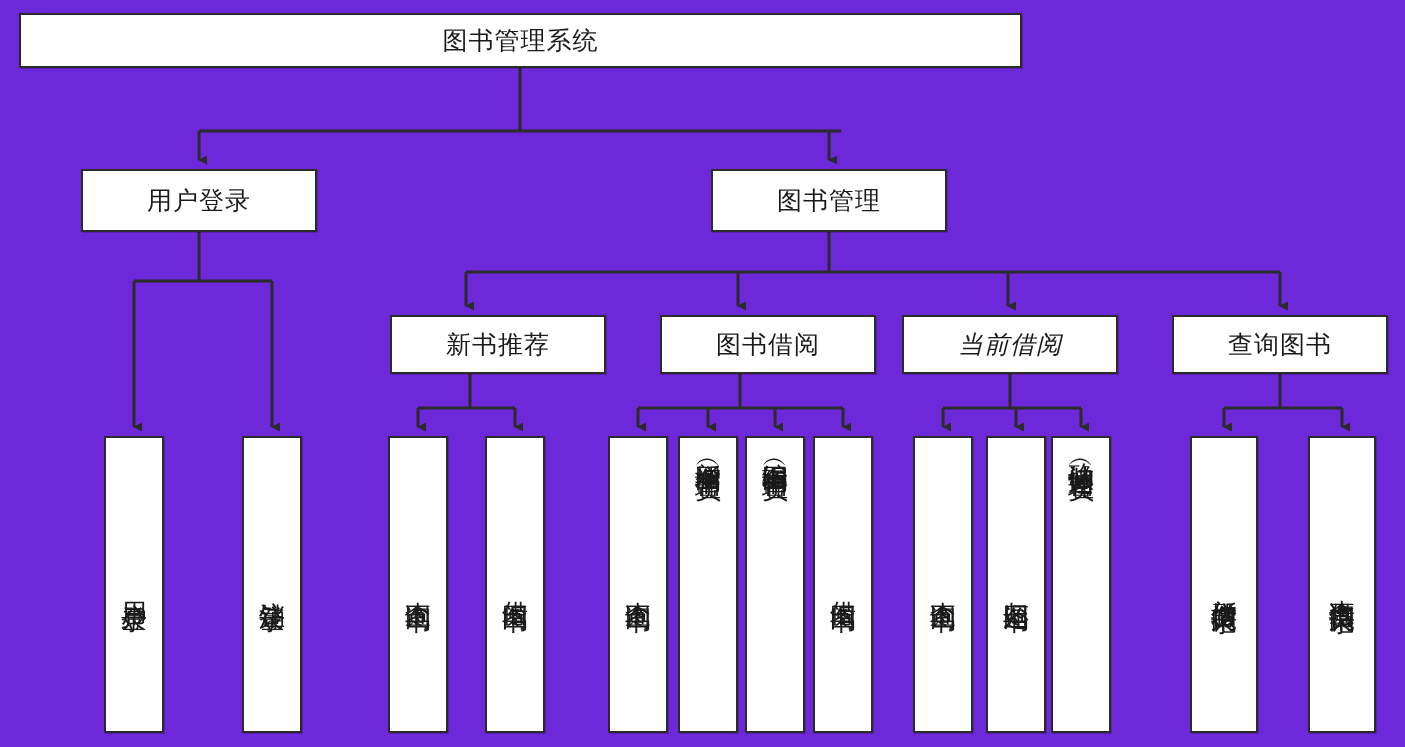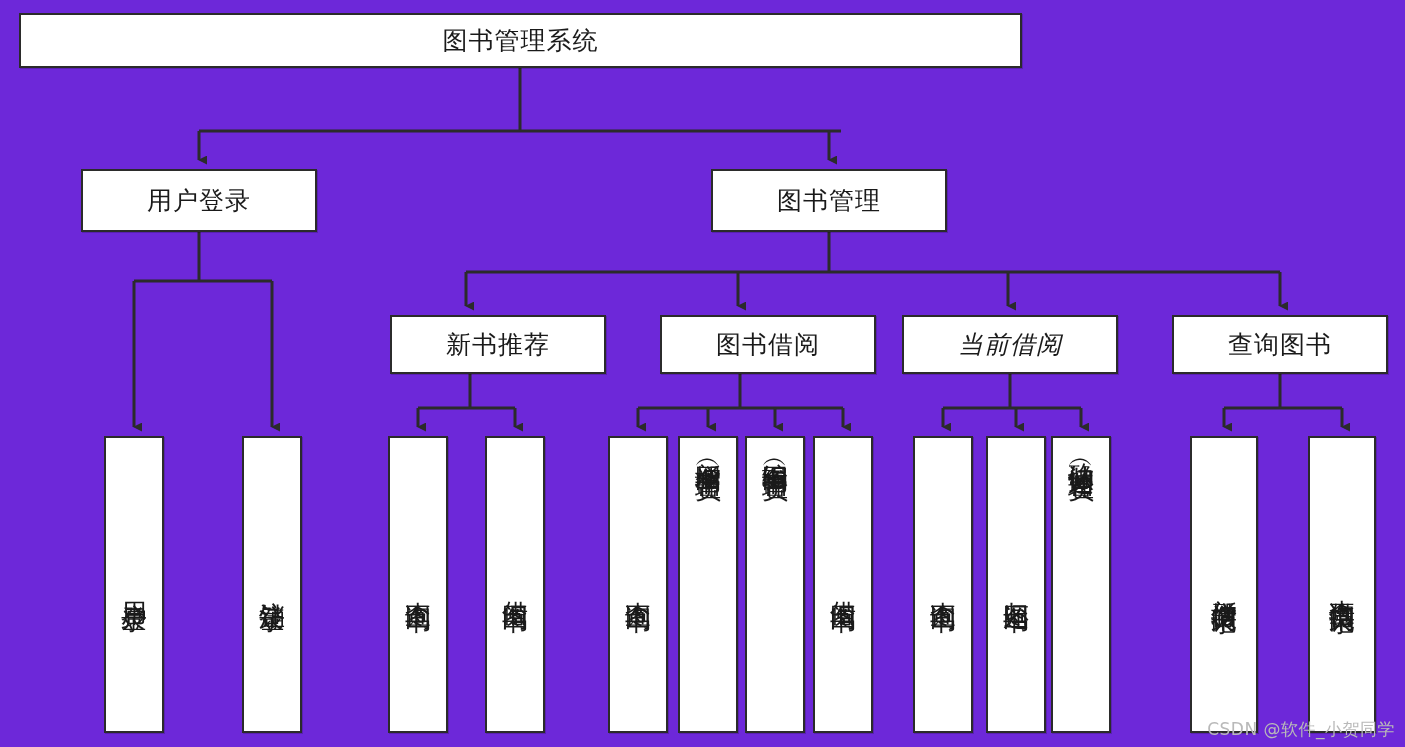--- a/index.html
+++ b/index.html
@@ -141,15 +141,14 @@
   <div class="node node-v" style="left: 608px; top: 436px; width: 60px; height: 297px; border-color: rgb(43, 43, 43); background: rgb(255, 255, 255); color: rgb(26, 26, 26);">查询图书</div>
   <div class="node node-v top-align" style="left: 678px; top: 436px; width: 60px; height: 297px; border-color: rgb(43, 43, 43); background: rgb(255, 255, 255); color: rgb(26, 26, 26);">新增图书（管理员）</div>
   <div class="node node-v top-align" style="left: 745px; top: 436px; width: 60px; height: 297px; border-color: rgb(43, 43, 43); background: rgb(255, 255, 255); color: rgb(26, 26, 26);">编辑图书（管理员）</div>
   <div class="node node-v" style="left: 813px; top: 436px; width: 60px; height: 297px; border-color: rgb(43, 43, 43); background: rgb(255, 255, 255); color: rgb(26, 26, 26);">借阅图书</div>
   <div class="node node-v" style="left: 913px; top: 436px; width: 60px; height: 297px; border-color: rgb(43, 43, 43); background: rgb(255, 255, 255); color: rgb(26, 26, 26);">查询图书</div>
   <div class="node node-v" style="left: 986px; top: 436px; width: 60px; height: 297px; border-color: rgb(43, 43, 43); background: rgb(255, 255, 255); color: rgb(26, 26, 26);">归还图书</div>
   <div class="node node-v top-align" style="left: 1051px; top: 436px; width: 60px; height: 297px; border-color: rgb(43, 43, 43); background: rgb(255, 255, 255); color: rgb(26, 26, 26);">确认归还（管理员）</div>
   <div class="node node-v" style="left: 1190px; top: 436px; width: 68px; height: 297px; border-color: rgb(43, 43, 43); background: rgb(255, 255, 255); color: rgb(26, 26, 26);">新增借阅记录</div>
   <div class="node node-v" style="left: 1308px; top: 436px; width: 68px; height: 297px; border-color: rgb(43, 43, 43); background: rgb(255, 255, 255); color: rgb(26, 26, 26);">查询借阅记录</div>
 
-  <div id="watermark" style="color: rgb(185, 185, 185);">CSDN @软件_小贺同学</div>
 
 </div>
 
 </body></html>

